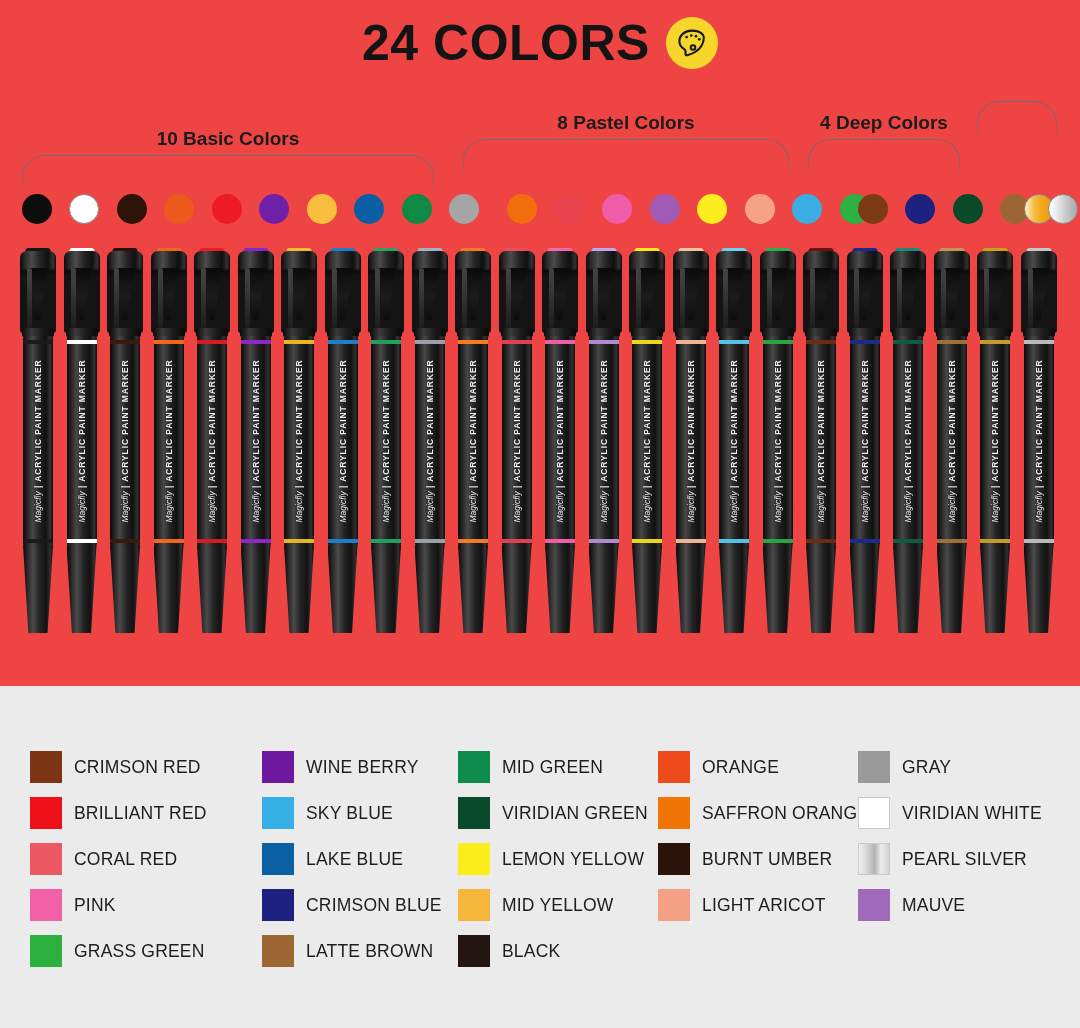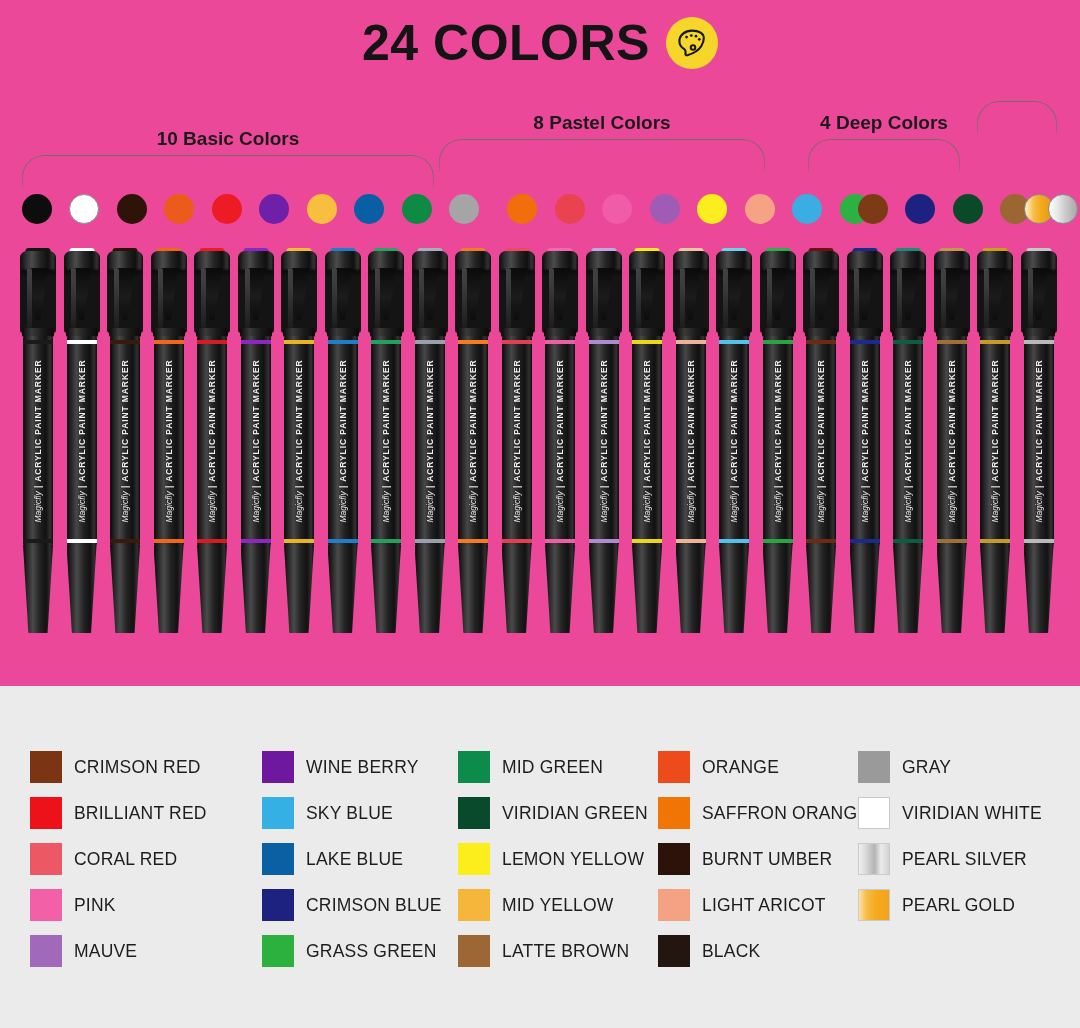--- a/index.html
+++ b/index.html
@@ -248,42 +248,42 @@
     font-weight: 400;
     color: #1d1d1d;
     letter-spacing: .2px;
     white-space: nowrap;
   }
   .legend-item.empty { visibility: hidden; }
 </style>
 </head>
 <body>
 
-<div id="page" style="background: #ec4899;">
+<div id="page" style="background: #ef4444;">
 
   <div class="header">
     <div class="header-title">24 COLORS</div>
     <div class="palette-badge" style="background: rgb(246, 214, 43);">
       <svg width="36" height="36" viewBox="0 0 36 36">
         <path d="M18 5.6c-7.0 0-12.6 4.6-12.6 10.6 0 3.5 1.9 6.0 4.5 7.7 1.1 .7 1.6 1.3 1.6 2.3v2.7c0 1.0 .9 1.6 1.9 1.3 6.6-2.0 11.5-5.3 13.8-9.0 1.9-3.0 2.6-5.7 2.6-8 0-4.6-4.6-7.6-11.8-7.6z" fill="none" stroke="#171717" stroke-width="2.1" stroke-linejoin="round"></path>
         <circle cx="12.6" cy="12.1" r="1.35" fill="#171717"></circle>
         <circle cx="17.3" cy="10.5" r="1.35" fill="#171717"></circle>
         <circle cx="22.0" cy="11.2" r="1.35" fill="#171717"></circle>
         <circle cx="25.3" cy="14.3" r="1.35" fill="#171717"></circle>
         <circle cx="19.0" cy="22.6" r="2.25" fill="none" stroke="#171717" stroke-width="2"></circle>
       </svg>
     </div>
   </div>
 
   <div class="groups-layer">
       <div class="group" style="left: 22px; width: 412px;">
         <div class="group-label" style="margin-top: 32px;">10 Basic Colors</div>
         <div class="group-bracket"></div>
       </div>
-      <div class="group" style="left: 439px; width: 326px;">
+      <div class="group" style="left: 463px; width: 326px;">
         <div class="group-label" style="margin-top: 16px;">8 Pastel Colors</div>
         <div class="group-bracket"></div>
       </div>
       <div class="group" style="left: 808px; width: 152px;">
         <div class="group-label" style="margin-top: 16px;">4 Deep Colors</div>
         <div class="group-bracket"></div>
       </div>
       <div class="group" style="left: 977px; width: 80px;">
         <div class="group-bracket"></div>
       </div>
@@ -727,24 +727,20 @@
         </div>
         <div class="legend-item">
           <div class="legend-swatch" style="background: rgb(246, 182, 60);"></div>
           <div class="legend-label">MID YELLOW</div>
         </div>
         <div class="legend-item">
           <div class="legend-swatch" style="background: rgb(244, 161, 132);"></div>
           <div class="legend-label">LIGHT ARICOT</div>
         </div>
         <div class="legend-item">
-          <div class="legend-swatch bordered" style="background: linear-gradient(to right, rgb(253, 231, 184) 0%, rgb(247, 189, 74) 26%, rgb(245, 171, 32) 55%, rgb(243, 162, 26) 100%);"></div>
-          <div class="legend-label">PEARL GOLD</div>
-        </div>
-        <div class="legend-item">
           <div class="legend-swatch" style="background: rgb(161, 105, 185);"></div>
           <div class="legend-label">MAUVE</div>
         </div>
         <div class="legend-item">
           <div class="legend-swatch" style="background: rgb(44, 177, 62);"></div>
           <div class="legend-label">GRASS GREEN</div>
         </div>
         <div class="legend-item">
           <div class="legend-swatch" style="background: rgb(156, 103, 52);"></div>
           <div class="legend-label">LATTE BROWN</div>

